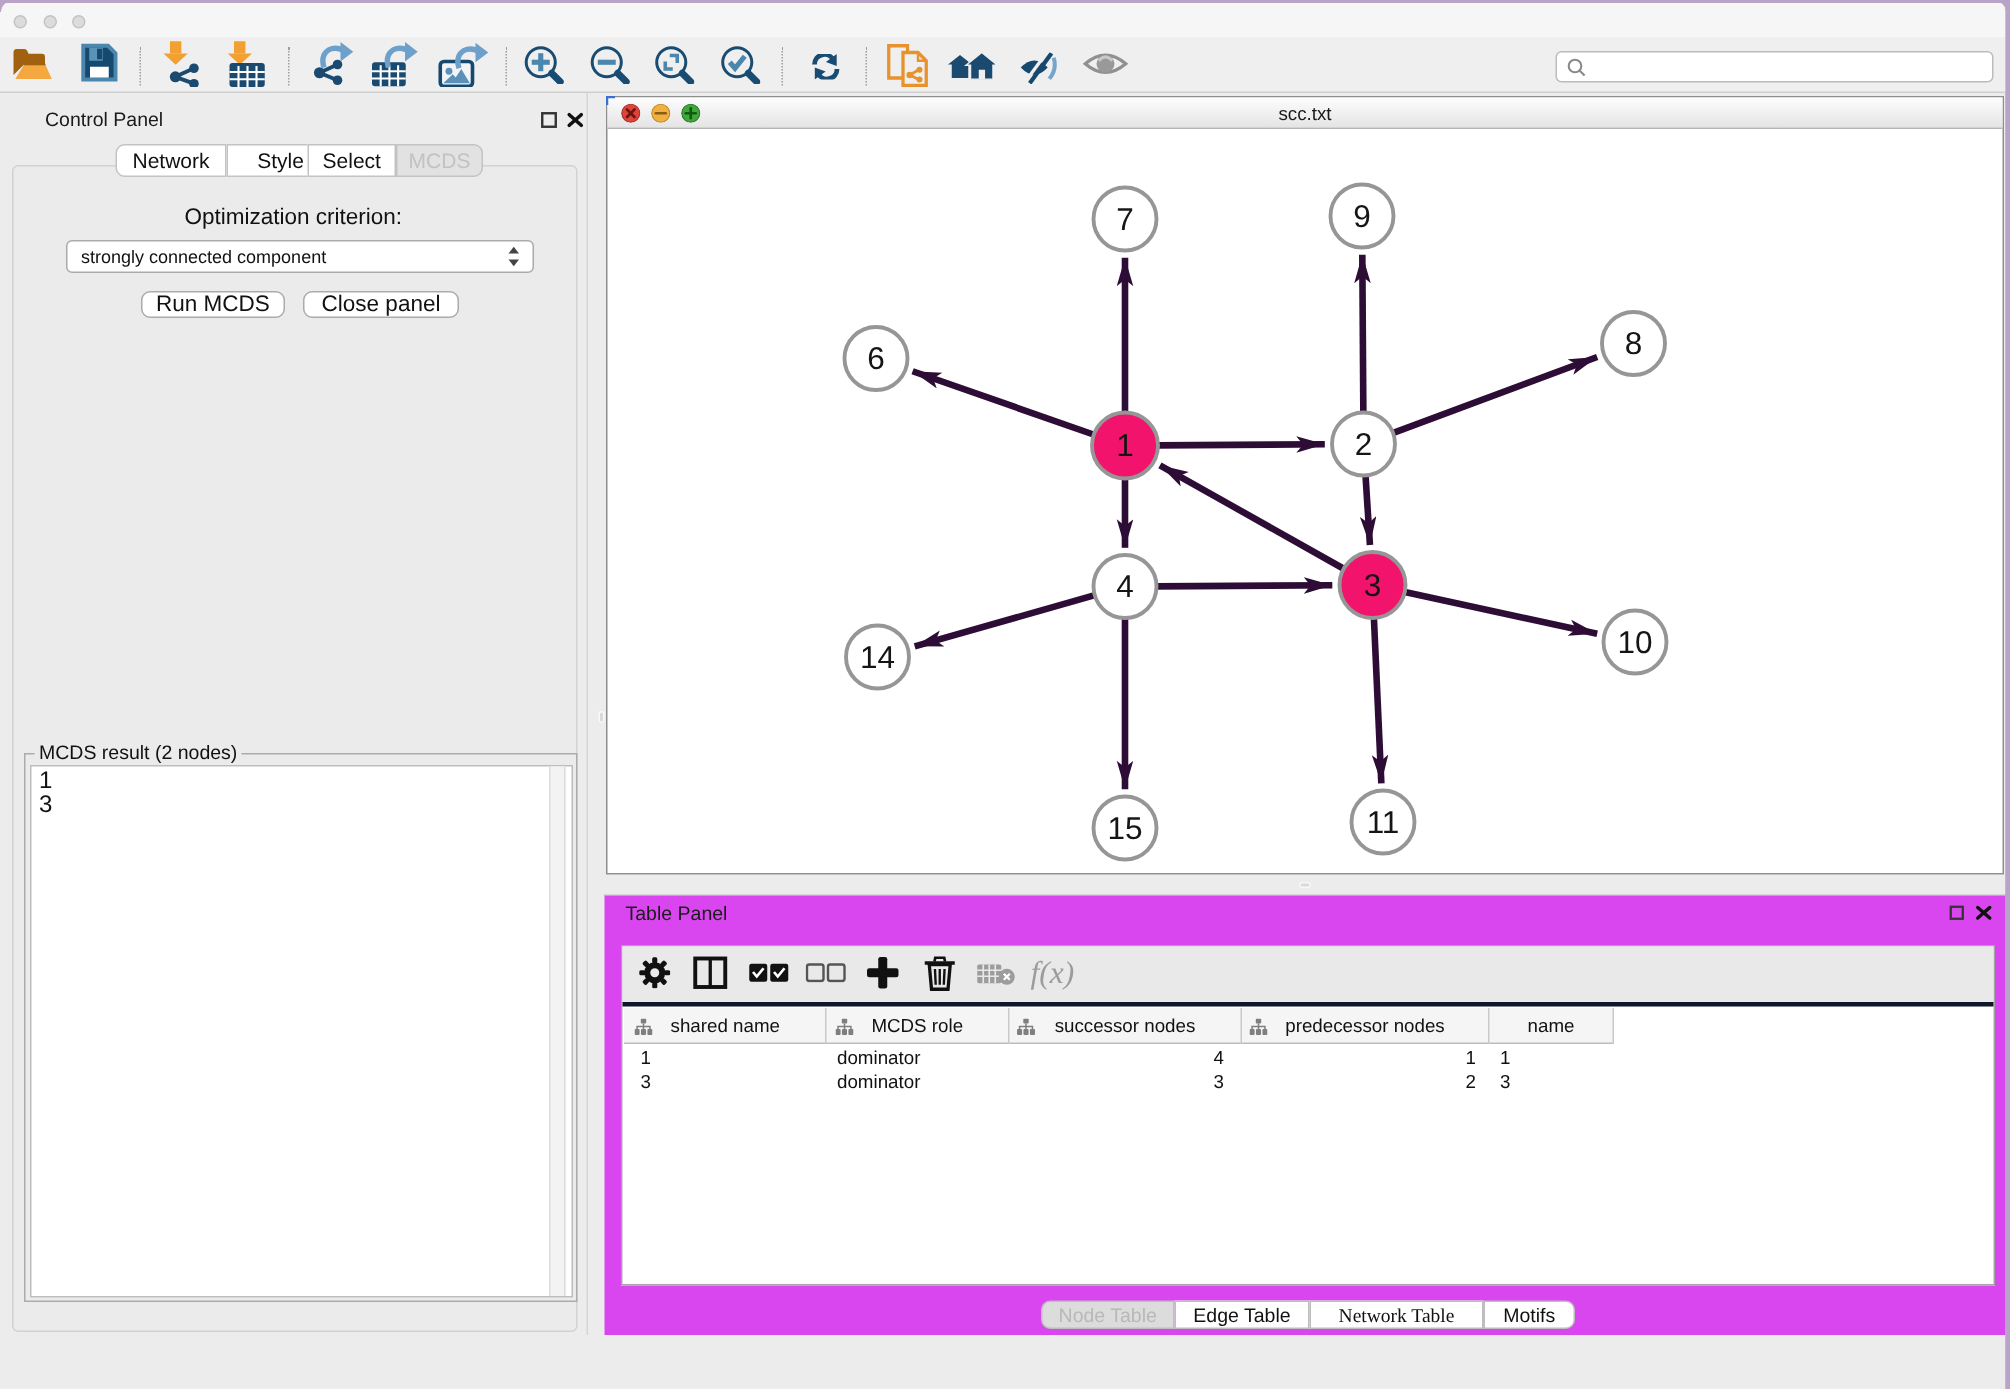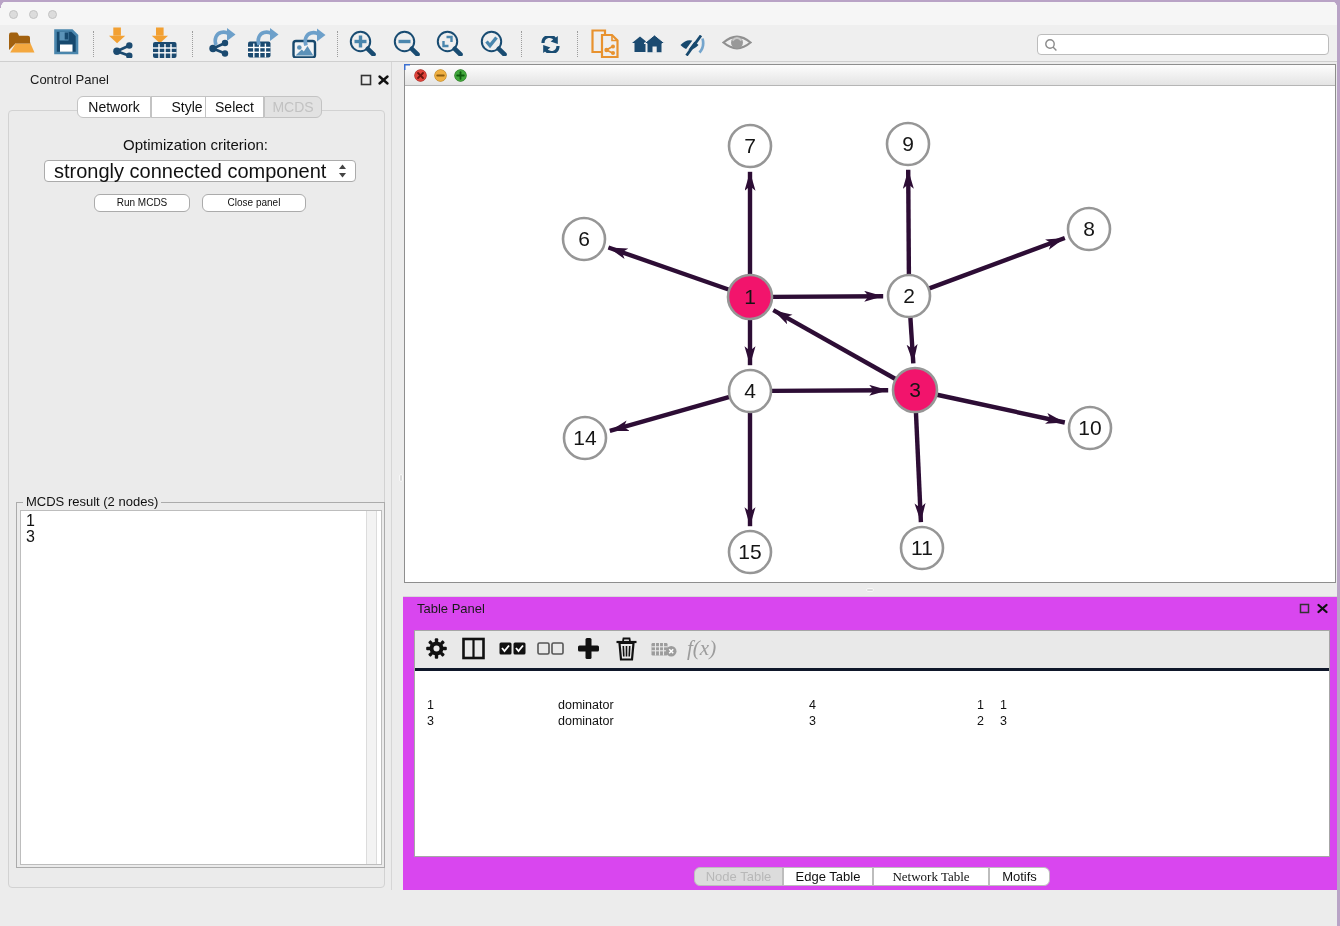--- a/index.html
+++ b/index.html
@@ -15,22 +15,22 @@
 #toolbar { left:0; top:25px; width:1337px; height:37px; background:#efefef; border-bottom:1px solid #cfcfcf; }
 .tbi { position:absolute; top:4px; }
 .tsep { position:absolute; top:6px; width:1px; height:26px; border-left:1px dotted #9d9d9d; }
 #search { position:absolute; left:1037px; top:9px; width:292px; height:21px; background:#fff; border:1px solid #bcbcbc; border-radius:4px; }
 
 #cp { left:0; top:62px; width:392px; height:828px; background:#ececec; border-right:1px solid #d6d6d6; }
 #cphead { position:absolute; left:14px; top:10px; font-size:13px; color:#1a1a1a;margin-left:16px; }
 .tabbtn { position:absolute; top:34px; height:22px; background:#fff; border:1px solid #c3c3c3; font-size:14px; color:#111; text-align:center; line-height:20px; }
 #cpbox { position:absolute; left:8px; top:48px; width:377px; height:778px; background:#ebebeb; border:1px solid #d2d2d2; border-radius:4px; }
 #optlabel { position:absolute; left:0; top:74px; width:100%; text-align:center; font-size:15px; color:#111; }
-#combo { position:absolute; left:44px; top:98px; width:312px; height:22px; background:#fff; border:1px solid #ababab; border-radius:4px; font-size:20px; color:#111; line-height:20px; padding-left:9px; }
-.btn { position:absolute; top:132px; height:18px; background:#fff; border:1px solid #ababab; border-radius:6px; font-size:10px; color:#111; text-align:center; line-height:16px; }
+#combo { position:absolute; left:44px; top:98px; width:312px; height:22px; background:#fff; border:1px solid #ababab; border-radius:4px; font-size:12px; color:#111; line-height:20px; padding-left:9px; }
+.btn { position:absolute; top:132px; height:18px; background:#fff; border:1px solid #ababab; border-radius:6px; font-size:15px; color:#111; text-align:center; line-height:16px; }
 #fieldset { position:absolute; left:16px; top:440px; width:369px; height:366px; border:1px solid #ababab; }
 #legend { position:absolute; left:6px; top:-9px; background:#ebebeb; padding:0 3px; font-size:13px; color:#111; }
 #listbox { position:absolute; left:3px; top:7px; width:362px; height:355px; background:#fff; border:1px solid #bdbdbd; font-size:16px; color:#111; }
 #listsb { position:absolute; right:4px; top:0; width:11px; height:100%; background:#f3f3f3; border-left:1px solid #dcdcdc; border-right:1px solid #dcdcdc; }
 
 #netwin { left:404px; top:64px; width:932px; height:519px; background:#fff; border:1px solid #8e8e8e; }
 #nettb { position:absolute; left:0; top:0; width:100%; height:21px; background:linear-gradient(#fdfdfd,#e4e4e4); border-bottom:1px solid #b5b5b5; }
 .mtl { position:absolute; top:4px; width:13px; height:13px; border-radius:50%; }
 #nettitle { position:absolute; left:0; top:4px; width:100%; text-align:center; font-size:12.5px; color:#1a1a1a; }
 
@@ -251,20 +251,21 @@
           <circle cx="6.5" cy="6.5" r="6" fill="#f0b042" stroke="#c08c2c" stroke-width="0.8"></circle>
           <line x1="3.2" y1="6.5" x2="9.8" y2="6.5" stroke="#8c5d10" stroke-width="1.8" stroke-linecap="round"></line>
         </svg>
     <svg class="mtl" style="left:49px" width="13" height="13" viewBox="0 0 13 13">
           <circle cx="6.5" cy="6.5" r="6" fill="#41a73c" stroke="#2f7d2a" stroke-width="0.8"></circle>
           <g stroke="#0e5c0e" stroke-width="1.8" stroke-linecap="round">
             <line x1="3.2" y1="6.5" x2="9.8" y2="6.5"></line>
             <line x1="6.5" y1="3.2" x2="6.5" y2="9.8"></line>
           </g>
         </svg>
+    <div id="nettitle">scc.txt</div>
   </div>
   <svg style="position:absolute;left:0;top:21px" width="930" height="497" viewBox="0 0 930 497">
     <defs>
       <marker id="arr" markerUnits="userSpaceOnUse" markerWidth="20" markerHeight="12" refX="19" refY="5.5" orient="auto">
             <path d="M0,0 L19,5.5 L0,11 L4.5,5.5 Z" fill="#2d0d35"></path>
           </marker>
     </defs>
     <g stroke="#2d0d35" stroke-width="4.4" marker-end="url(#arr)">
       <line x1="345.0" y1="189.7" x2="345.0" y2="85.8"></line>
       <line x1="324.9" y1="204.0" x2="203.4" y2="161.5"></line>
@@ -380,20 +381,39 @@
               <line x1="12.5" y1="1" x2="12.5" y2="13.5"></line>
             </g>
             <circle cx="20.2" cy="9.2" r="5.3" fill="#9c9c9c"></circle>
             <g stroke="#fff" stroke-width="1.5">
               <line x1="18.2" y1="7.2" x2="22.2" y2="11.2"></line>
               <line x1="22.2" y1="7.2" x2="18.2" y2="11.2"></line>
             </g>
           </svg>
       <div style="position:absolute;left:272px;top:5px;font-family:'Liberation Serif',serif;font-style:italic;font-size:21px;color:#9c9c9c;">f(x)</div>
     </div>
+    <div style="position:absolute;left:1px;top:41px;width:660px;height:24px;background:#f5f5f5;border-bottom:1px solid #bdbdbd;">
+      <div class="hcell" style="left:1px;width:134px;">shared name</div>
+      <div class="hcell" style="left:135px;width:122px;">MCDS role</div>
+      <div class="hcell" style="left:257px;width:155px;">successor nodes</div>
+      <div class="hcell" style="left:412px;width:165px;">predecessor nodes</div>
+      <div class="hcell" style="left:577px;width:83px;">name</div>
+      <svg class="hicon" style="left:7px" width="12" height="11">
+            <use href="#hiericon"></use>
+          </svg>
+      <svg class="hicon" style="left:141px" width="12" height="11">
+            <use href="#hiericon"></use>
+          </svg>
+      <svg class="hicon" style="left:262px" width="12" height="11">
+            <use href="#hiericon"></use>
+          </svg>
+      <svg class="hicon" style="left:417px" width="12" height="11">
+            <use href="#hiericon"></use>
+          </svg>
+    </div>
     <div class="trow" style="left:12px;top:66px;">1</div>
     <div class="trow" style="left:143px;top:66px;">dominator</div>
     <div class="trow" style="left:257px;top:66px;width:144px;text-align:right;">4</div>
     <div class="trow" style="left:412px;top:66px;width:157px;text-align:right;">1</div>
     <div class="trow" style="left:585px;top:66px;">1</div>
     <div class="trow" style="left:12px;top:82px;">3</div>
     <div class="trow" style="left:143px;top:82px;">dominator</div>
     <div class="trow" style="left:257px;top:82px;width:144px;text-align:right;">3</div>
     <div class="trow" style="left:412px;top:82px;width:157px;text-align:right;">2</div>
     <div class="trow" style="left:585px;top:82px;">3</div>

